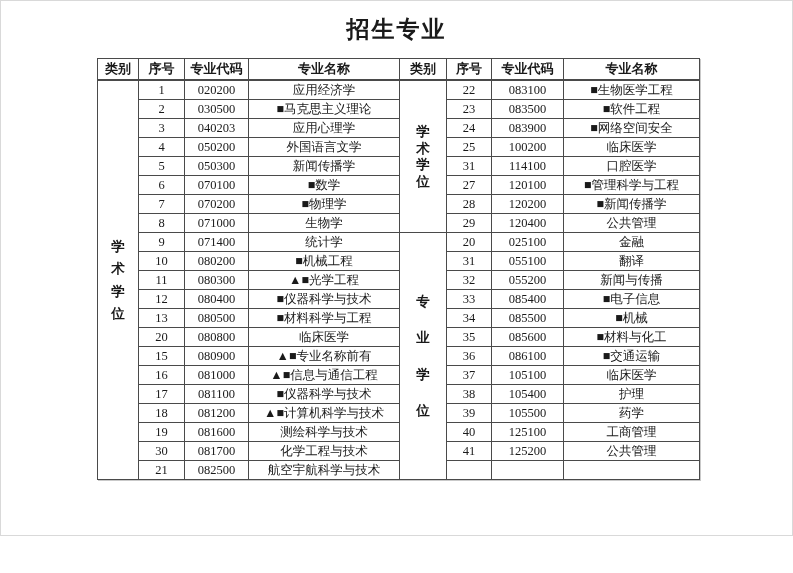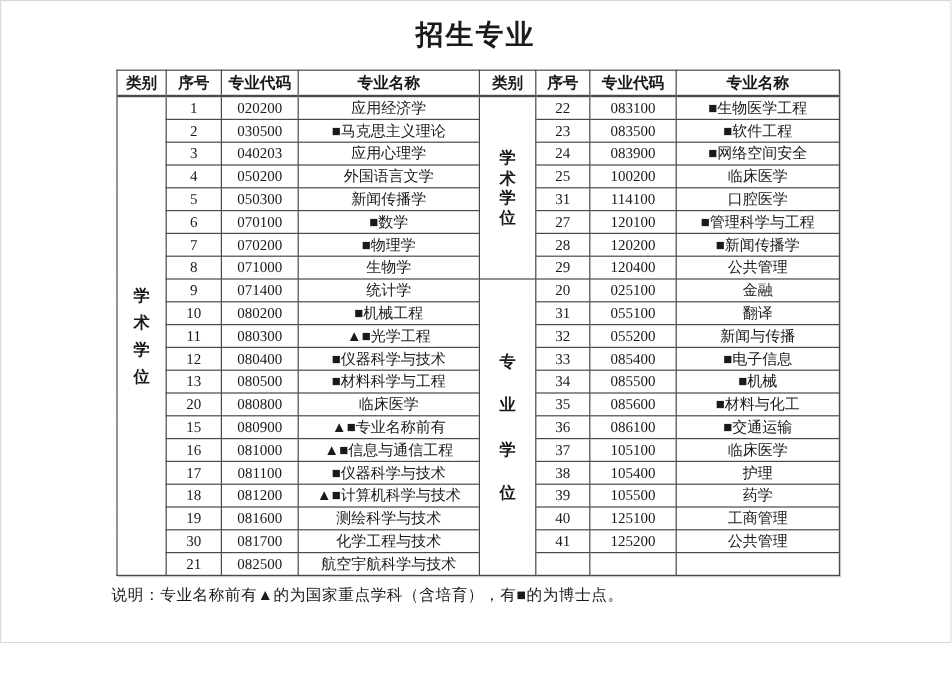--- a/index.html
+++ b/index.html
@@ -268,14 +268,13 @@
           <td class="num">21</td>
           <td class="code">082500</td>
           <td class="name">航空宇航科学与技术</td>
           <td class="num"></td>
           <td class="code"></td>
           <td class="name"></td>
         </tr>
       </tbody>
   </table>
 
-  <p class="note">说明：专业名称前有▲的为国家重点学科（含培育），有■的为博士点。</p>
 </div>
 
 </body></html>

